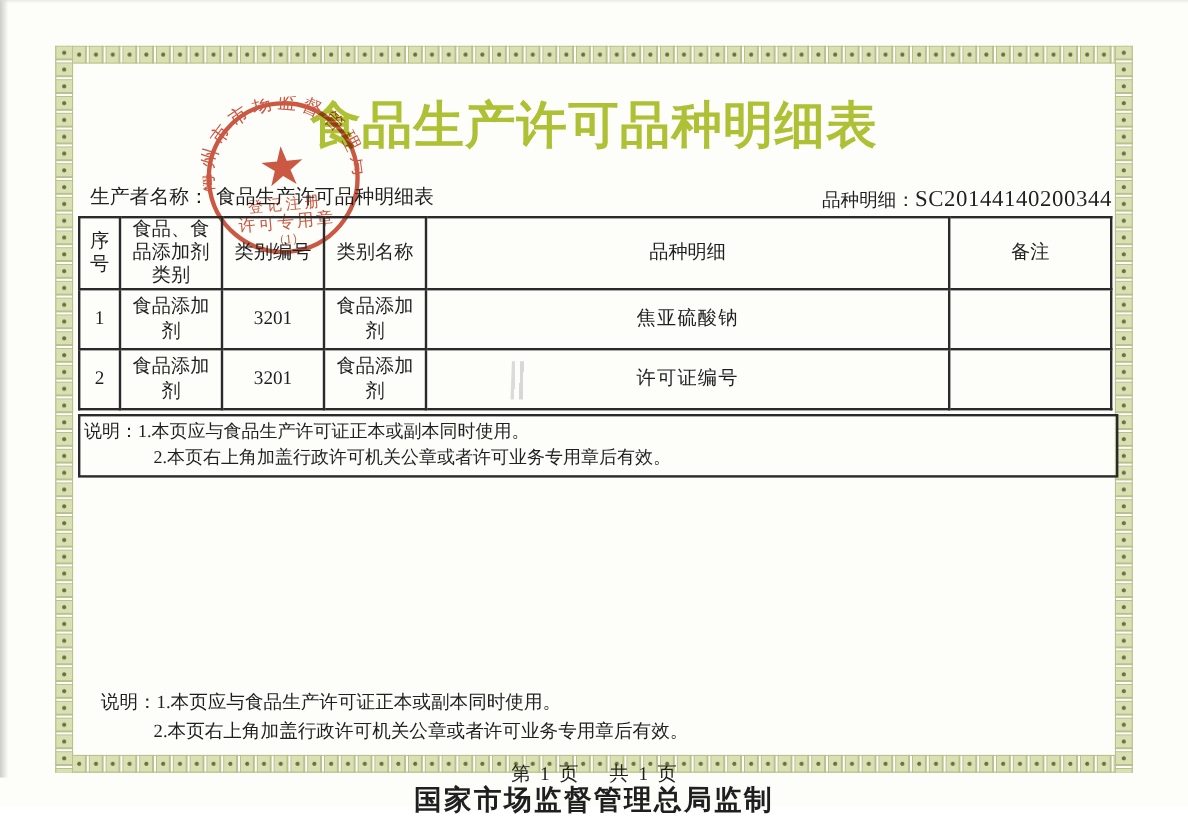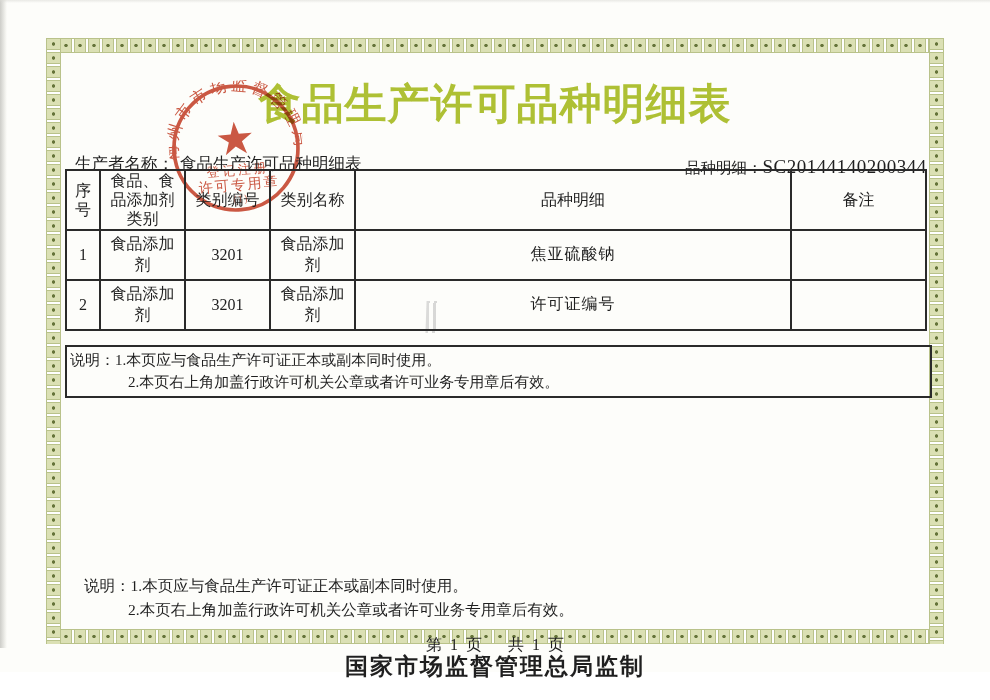--- a/index.html
+++ b/index.html
@@ -44,21 +44,21 @@
   .producer-row{position:absolute;left:75px;top:153px;font-size:16.5px;white-space:nowrap;}
   .producer-row .val{margin-left:6px;}
   .license-row{position:absolute;left:685px;top:156px;font-size:15.5px;white-space:nowrap;}
   .license-row .num{font-size:19px;letter-spacing:.5px;}
 
   
   .stamp{position:absolute;left:169px;top:81px;width:134px;height:134px;
     transform:rotate(-5deg);mix-blend-mode:multiply;opacity:.88;}
 
   
-  table.main{position:absolute;left:65px;top:169px;width:860px;
+  table.main{position:absolute;left:65px;top:180px;width:860px;
     border-collapse:collapse;table-layout:fixed;}
   table.main th,table.main td{border:2px solid #2a2a2a;text-align:center;
     vertical-align:middle;padding:0 2px;font-weight:normal;overflow:hidden;}
   table.main th{font-size:16px;line-height:1.2;}
   table.main td{font-size:16px;}
   tr.hdr{height:57px;}
   tr.data{height:50px;}
   td.detail{font-size:18px;letter-spacing:1px;}
 
   

